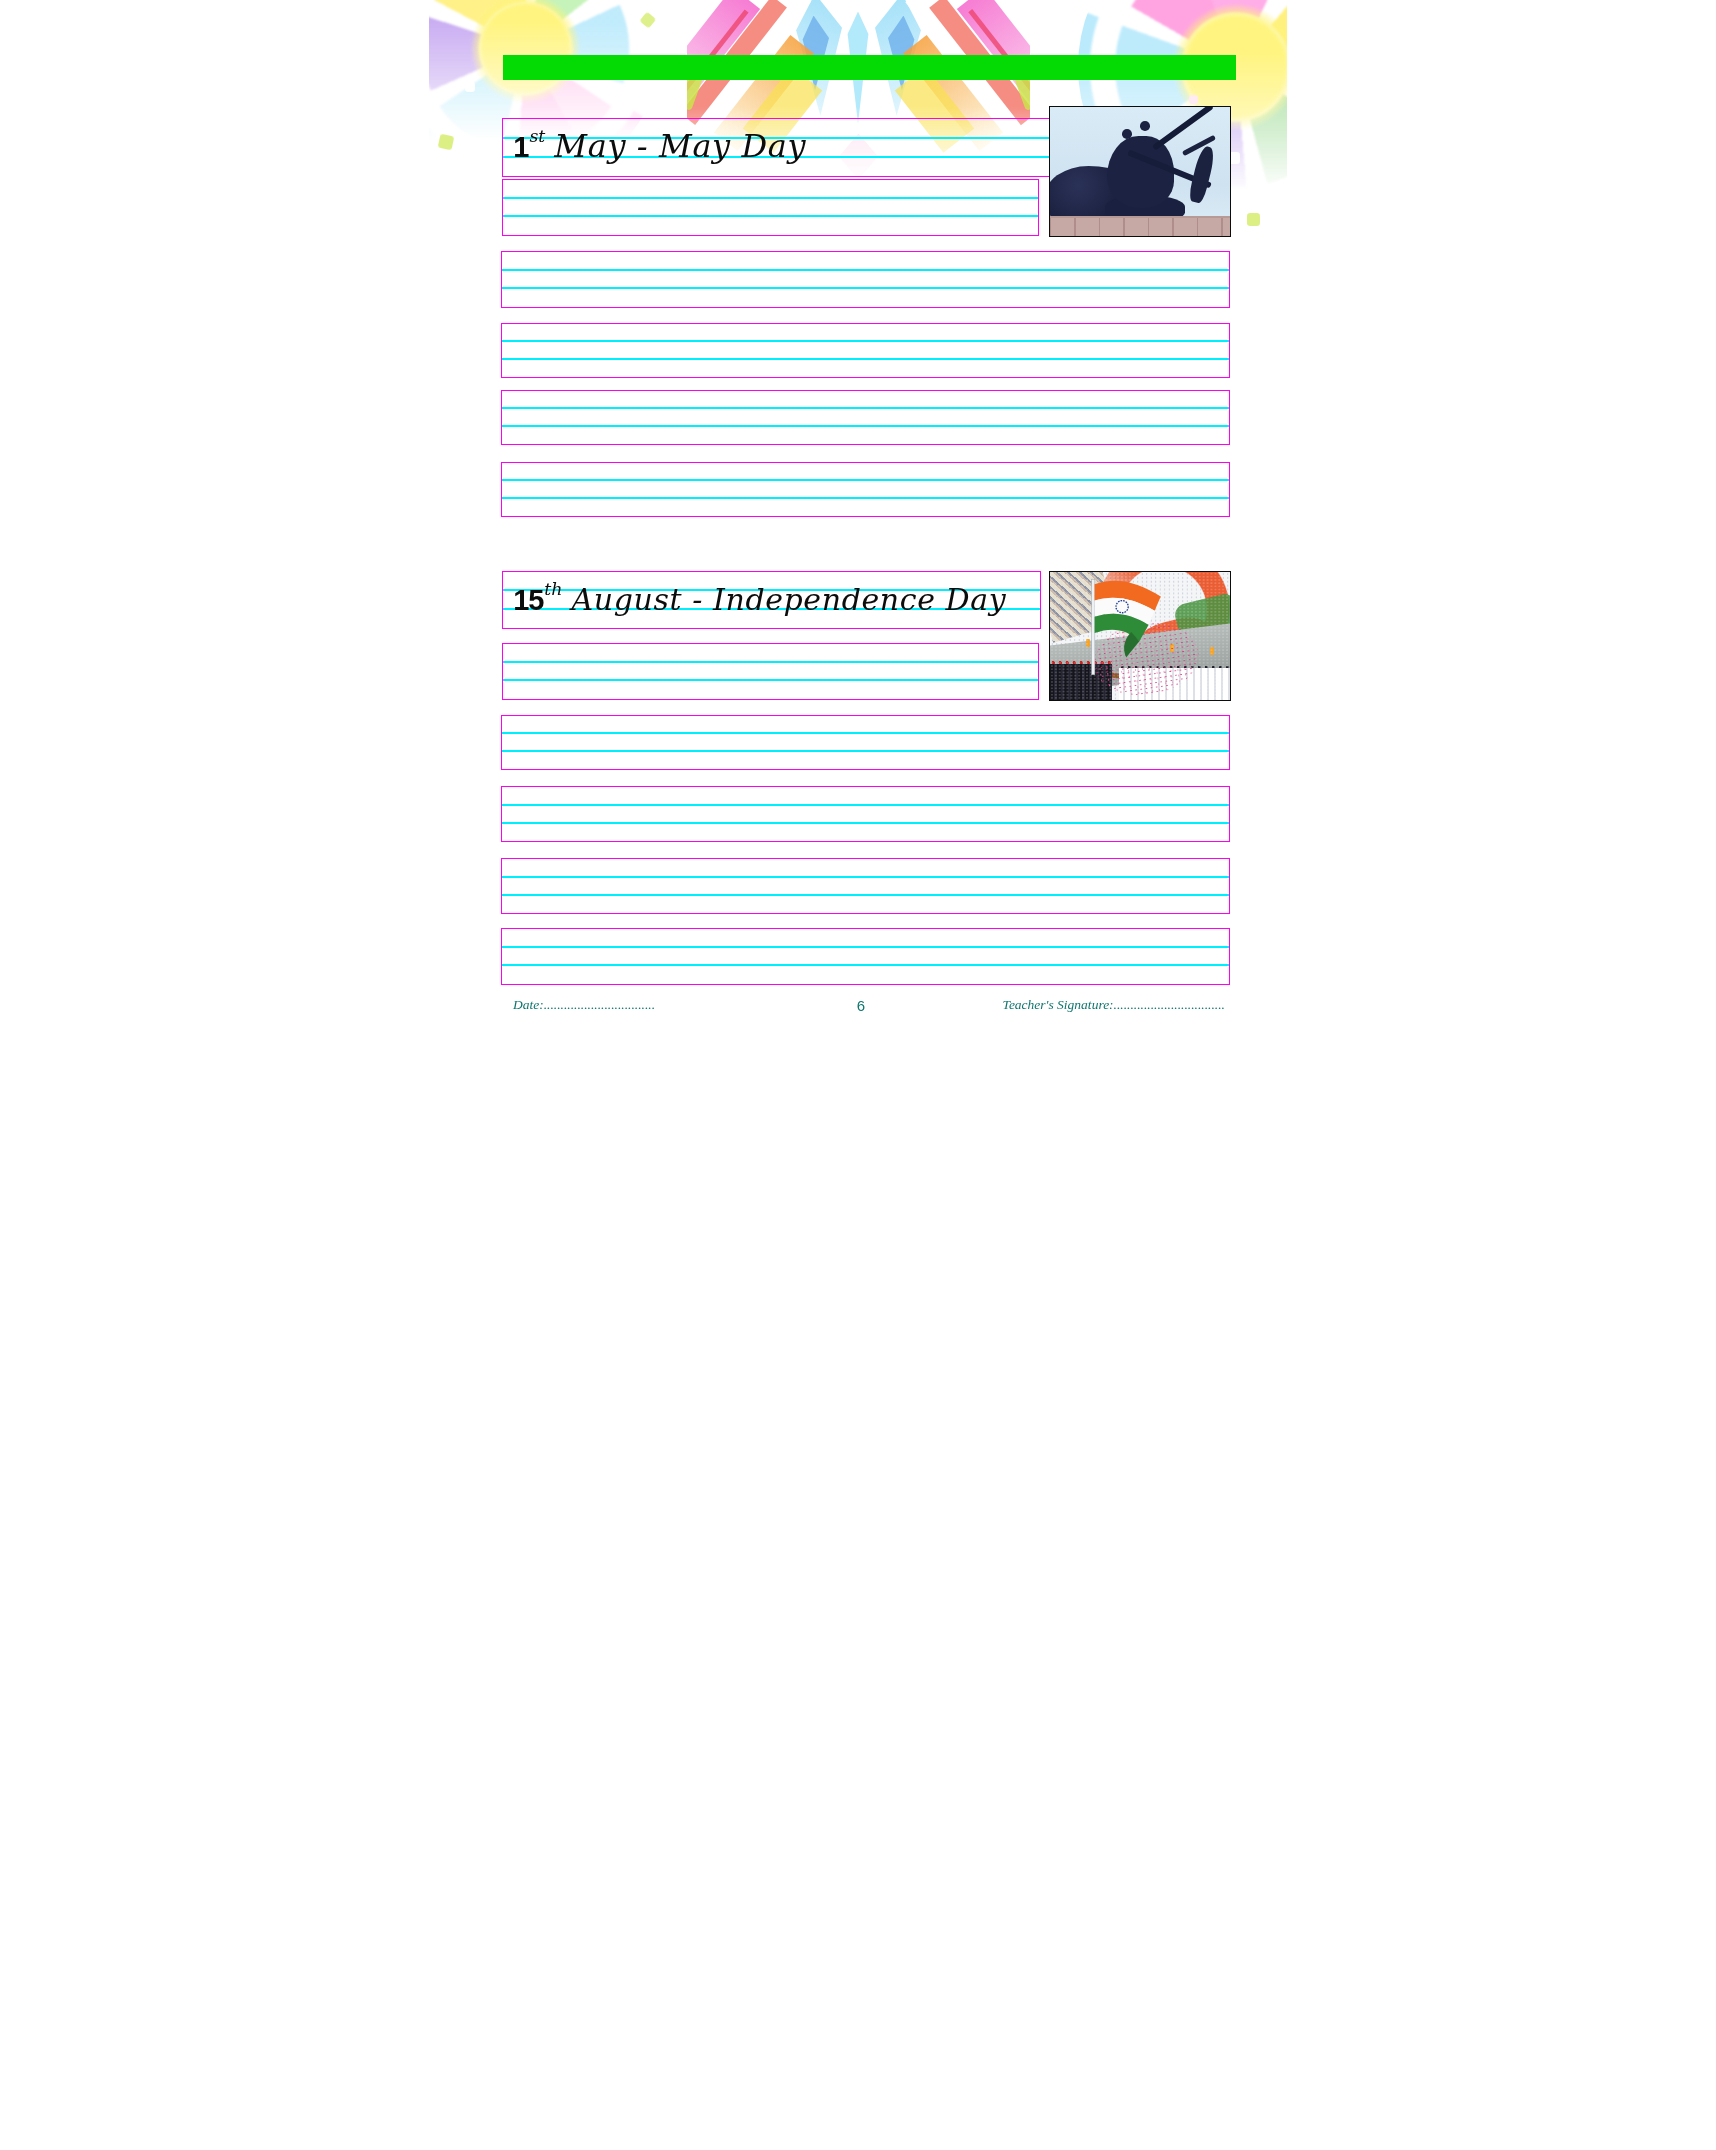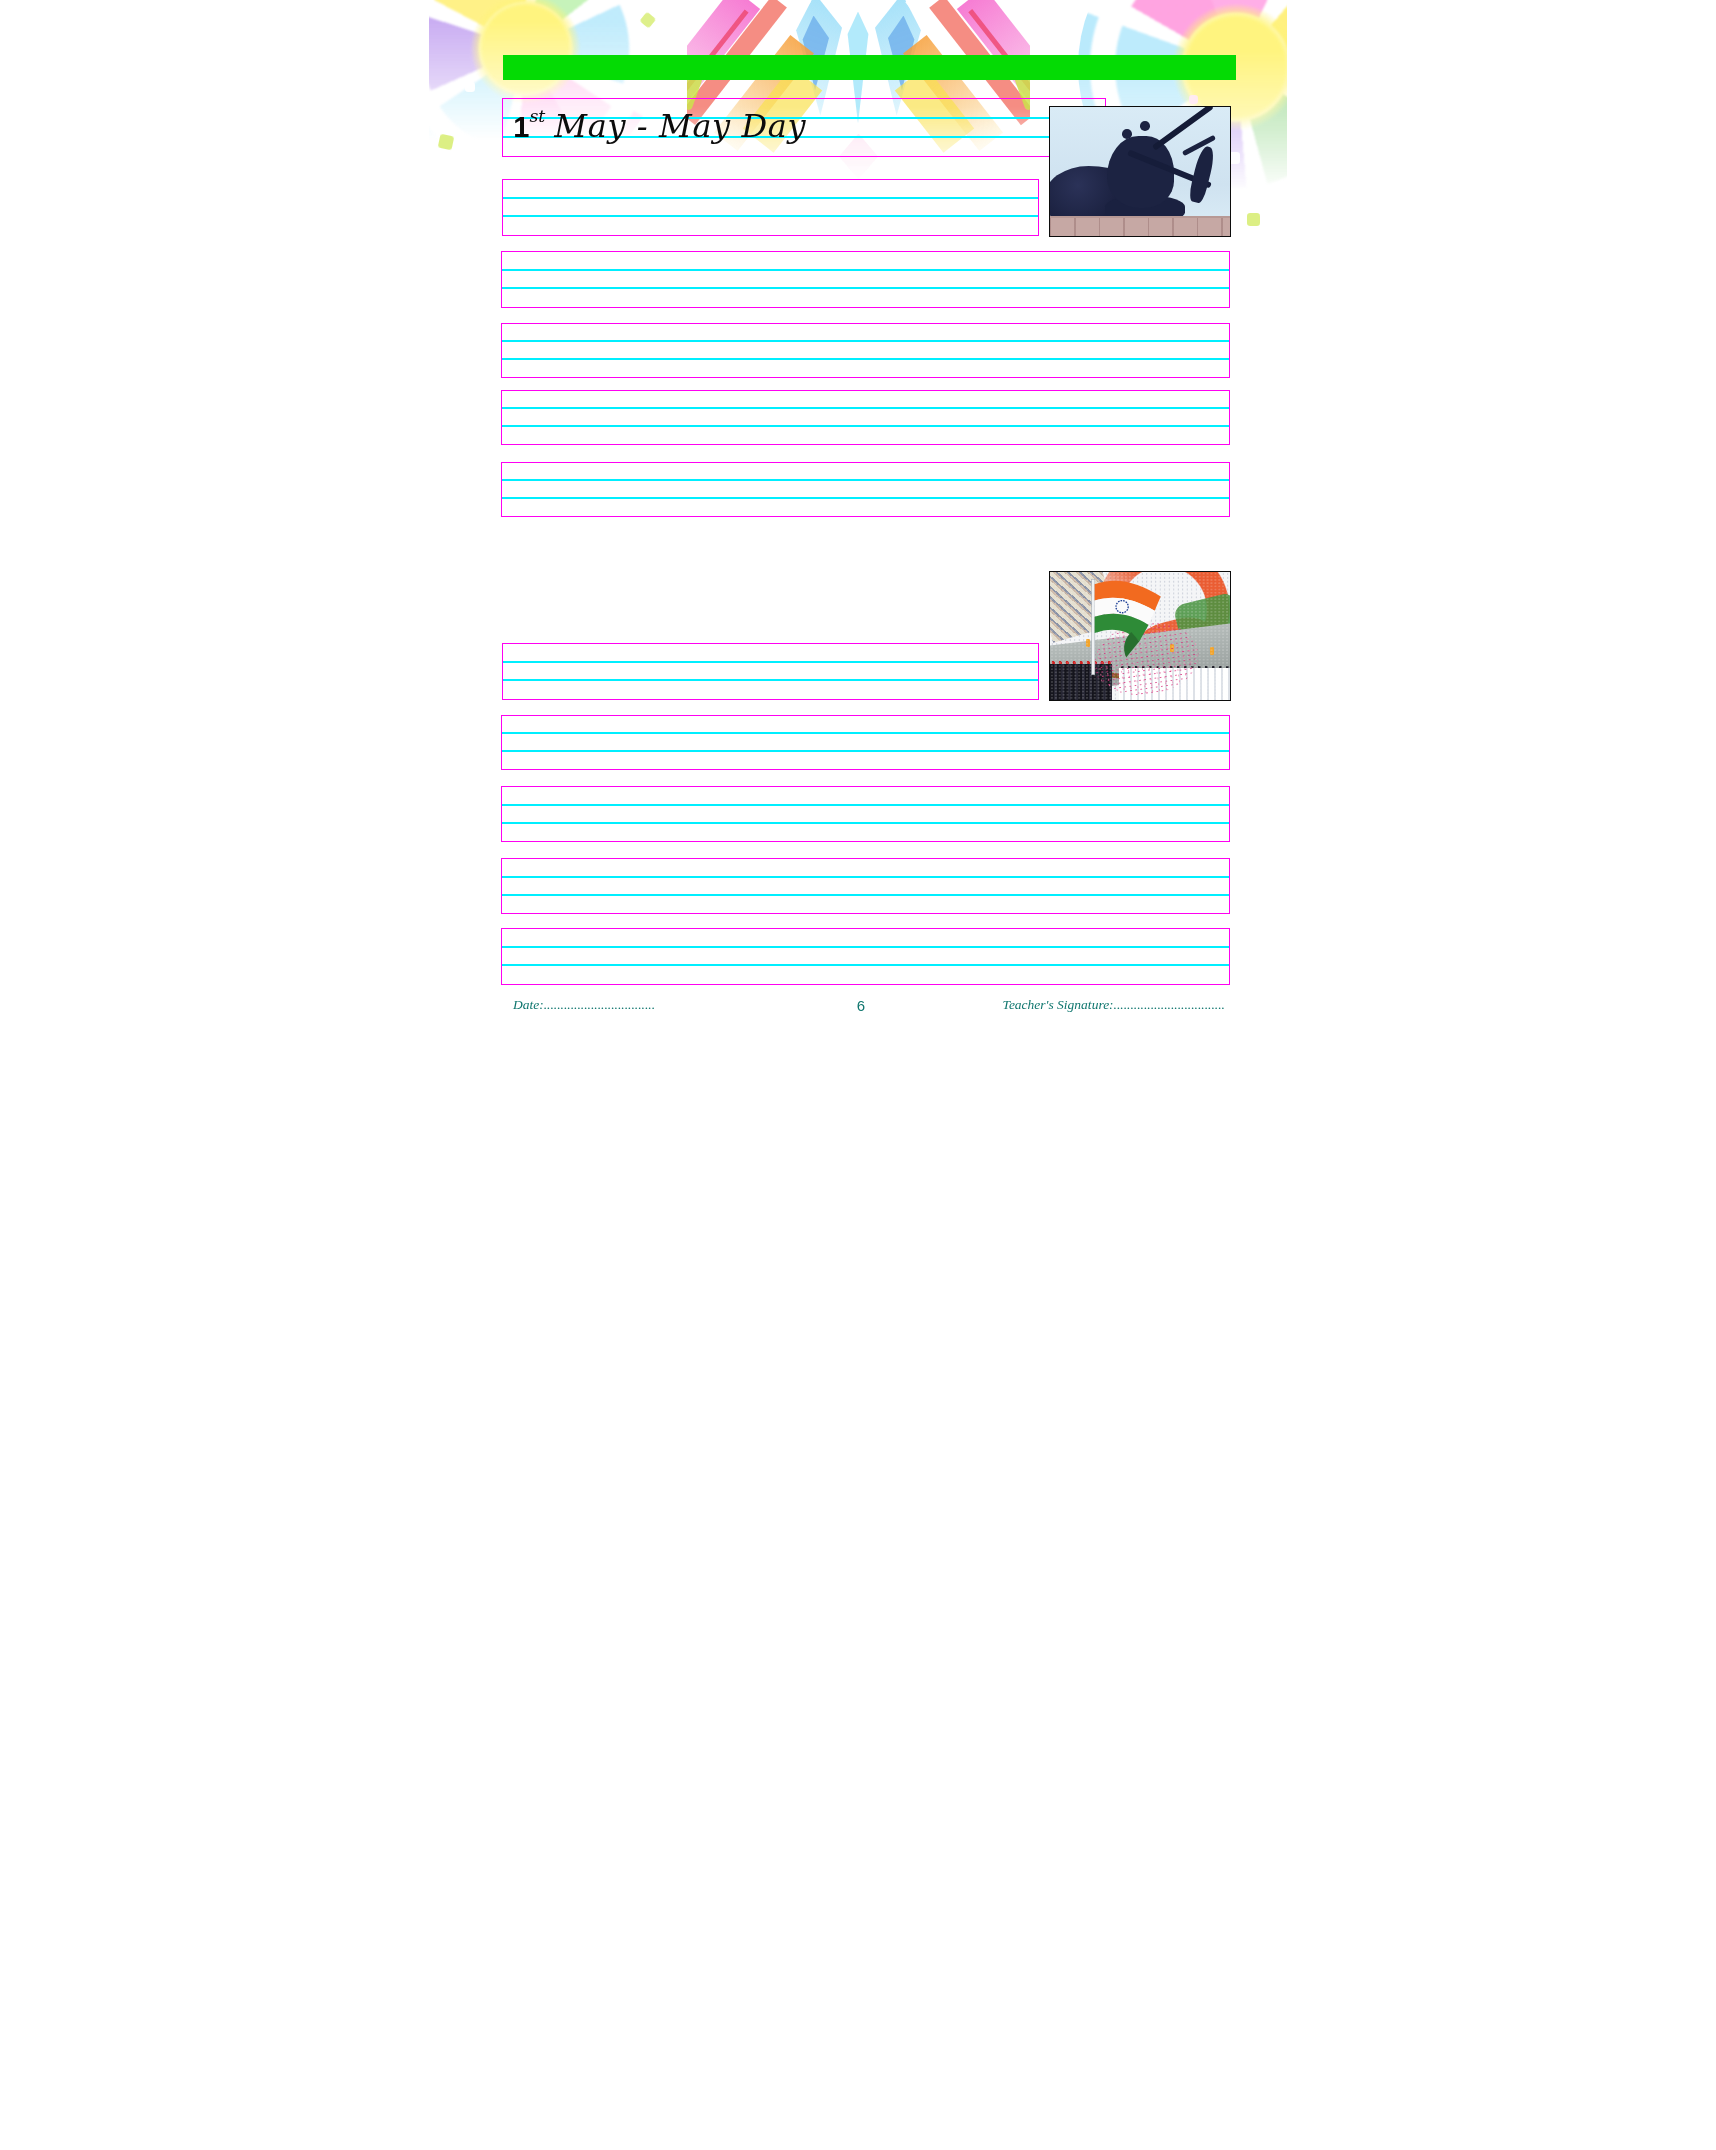--- a/index.html
+++ b/index.html
@@ -182,21 +182,21 @@
     <div class="sq" style="left:36px;  top:82px; width:10.3px; height:10.3px; background:rgba(255,255,255,.95);"></div>
     <div class="sq" style="left:213px; top:14px;  width:11.6px; height:11.6px; background:rgba(214,236,110,.8); transform:rotate(40deg);"></div>
     <div class="sq" style="left:731px;top:193px; width:17px; height:17px; background:rgba(214,236,110,.8); transform:rotate(30deg);"></div>
     <div class="sq" style="left:799px;top:152px; width:11.6px; height:11.6px; background:rgba(255,255,255,.92);"></div>
     <div class="sq" style="left:818px;top:213px; width:13px; height:13px; background:rgba(214,236,110,.85);"></div>
     <div class="sq" style="left:760px;top:95px; width:9px; height:9px; background:rgba(255,233,248,.9);"></div>
   </div>
 
   <div class="green-bar"></div>
 
-  <div class="wbox" style="left:73px; top:98px; width:604px; height:59px;">
+  <div class="wbox" style="left:73px; top:118px; width:604px; height:59px;">
     <div class="gl gl1"></div>
     <div class="gl gl2"></div>
     <div class="title-line">
       <span class="t-num">1</span><span class="t-ord">st</span><span class="t-rest">May - May Day</span>
     </div>
   </div>
 
   <div class="photo" style="left:620px; top:106px; width:182px; height:131px;">
     <div class="st-sky"></div>
     <div class="st-rock"></div>
@@ -226,20 +226,27 @@
   </div>
   <div class="wbox" style="left:72px; top:390px; width:729px; height:55px;">
     <div class="gl gl1"></div>
     <div class="gl gl2"></div>
   </div>
   <div class="wbox" style="left:72px; top:462px; width:729px; height:55px;">
     <div class="gl gl1"></div>
     <div class="gl gl2"></div>
   </div>
 
+  <div class="wbox" style="left:73px; top:571px; width:539px; height:58px;">
+    <div class="gl gl1"></div>
+    <div class="gl gl2"></div>
+    <div class="title-line">
+      <span class="t-num">15</span><span class="t-ord">th</span><span class="t-rest" style="font-size:30px;">August - Independence Day</span>
+    </div>
+  </div>
 
   <div class="photo" style="left:620px; top:571px; width:182px; height:130px;">
     <div class="ip-base"></div>
     <div class="ip-stand"></div>
     <div class="ip-swoosh"></div>
     <div class="ip-swoosh2"></div>
     <div class="ip-green"></div>
     <div class="ip-road"></div>
     <div class="ip-lady" style="position:absolute; left:36px;  bottom:53px;"></div>
     <div class="ip-lady" style="position:absolute; left:76px; bottom:50px;"></div>

